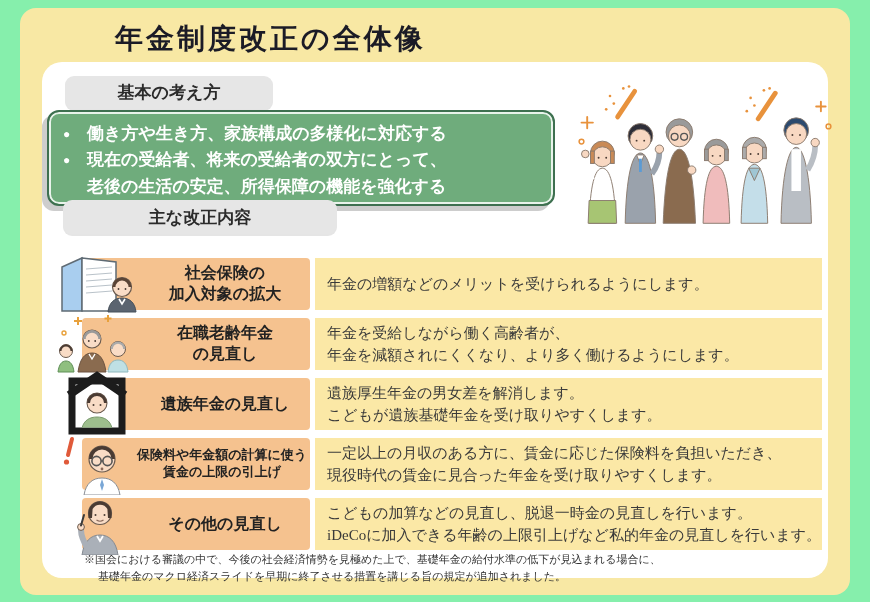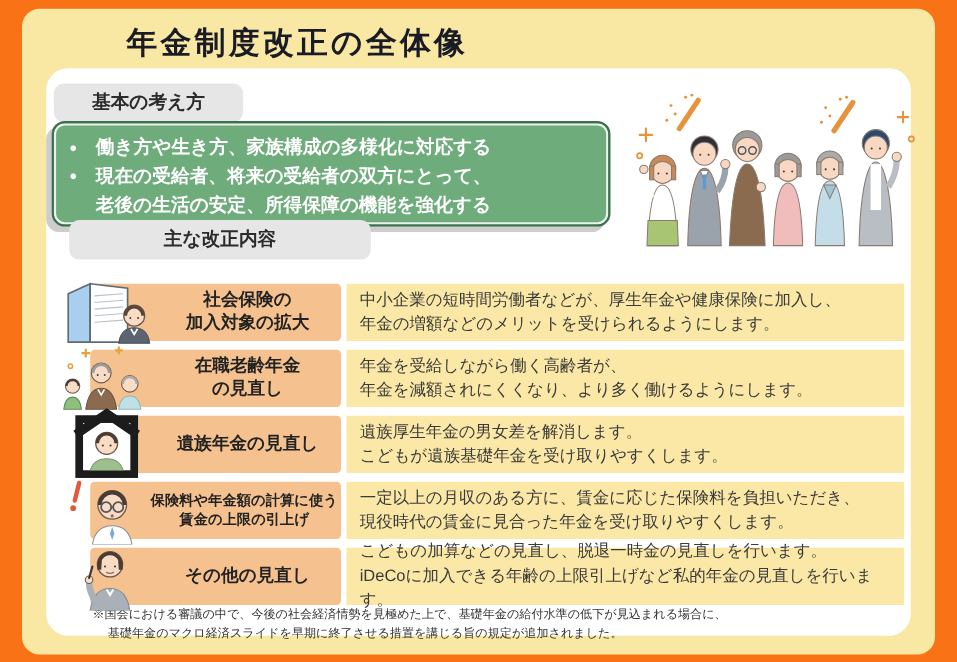--- a/index.html
+++ b/index.html
@@ -1,27 +1,27 @@
 <!DOCTYPE html>
 <html><head>
 <meta charset="utf-8">
 <style>
   html,body{margin:0;padding:0;background:#fff;}
   .canvas{
-    position:relative;width:870px;height:602px;background:#f97316;overflow:hidden;
-    font-family:Liberation Sans, sans-serif;
+    position:relative;width:870px;height:602px;background:#86efac;overflow:hidden;
+    font-family:Liberation Serif, serif;
   }
   .frame{position:absolute;left:20px;top:8px;width:830px;height:587px;background:#F8E8A4;border-radius:16px;}
   .inner{position:absolute;left:42px;top:62px;width:786px;height:516px;background:#ffffff;border-radius:20px;}
   .page-title{position:absolute;left:115px;top:20px;font-size:28px;font-weight:bold;color:#1B1B26;letter-spacing:3px;}
   .section-label{
     position:absolute;background:#E6E6E6;border-radius:9px;display:flex;align-items:center;justify-content:center;
     font-weight:bold;font-size:17px;color:#2b2b2b;box-shadow:0 2px 0 rgba(0,0,0,0.10);
   }
-  #label-basic{left:49px;top:76px;width:172px;height:33px;}
+  #label-basic{left:65px;top:76px;width:208px;height:33px;}
   #label-reforms{left:63px;top:200px;width:274px;height:34px;}
   .green-box{
     position:absolute;left:47px;top:110px;width:508px;height:96px;background:#6FAC7C;
     border:2px solid #3E7050;border-radius:12px;box-sizing:border-box;
     box-shadow:-5px 5px 0 #cdcdcd, inset 0 0 0 2px rgba(255,255,255,0.85);
     color:#ffffff;font-weight:bold;font-size:17px;line-height:1.55;
     padding:9px 10px 8px 14px;
   }
   .bullet{display:flex;}
   .bullet .dot{flex:0 0 24px;font-size:12px;padding-top:4px;}
@@ -182,21 +182,20 @@
           <circle cx="75.5" cy="38" r="0.9" fill="#4a3b33"></circle>
         <path d="M58,61 C59,51 65,47 72,47 C79,47 85,51 86,61 Z" fill="#5b6470" stroke="#46505a"></path>
         <path d="M69,48 L72,53 L75,48" stroke="#ffffff" stroke-width="1.6" fill="none"></path>
       </svg>
     </div>
     <div class="row-label">
       <span>社会保険の</span>
       <span>加入対象の拡大</span>
     </div>
     <div class="row-desc">
-      <span>中小企業の短時間労働者などが、厚生年金や健康保険に加入し、</span>
       <span>年金の増額などのメリットを受けられるようにします。</span>
     </div>
   </div>
 
   <div class="row" style="top:318px;border-radius:22px;">
     <div class="row-icon">
       <svg viewBox="0 0 96 64" xmlns="http://www.w3.org/2000/svg">
         <g stroke="#E8A13C" stroke-width="2" fill="none">
           <path d="M28,6 v8 M24,10 h8"></path>
           <path d="M58,4 v7 M54.5,7.5 h7"></path>

